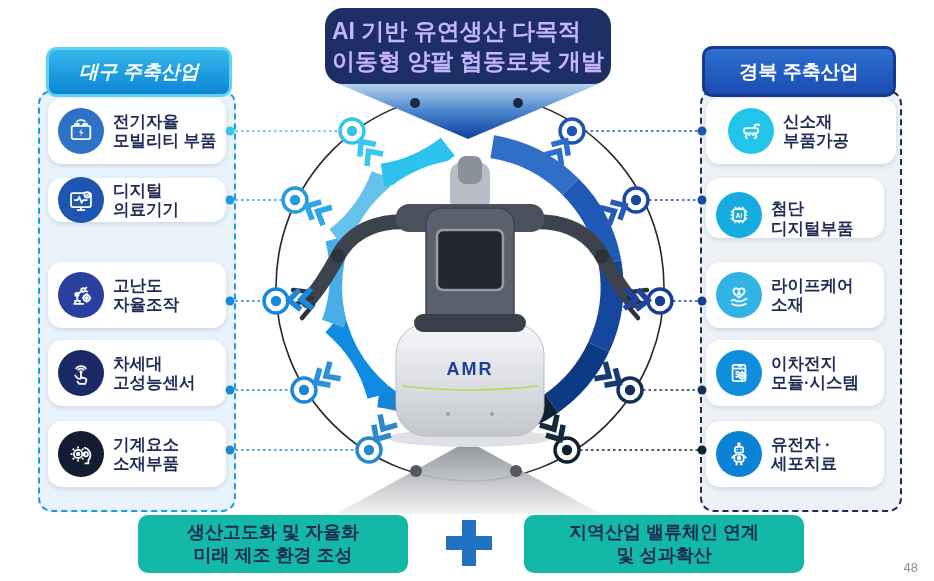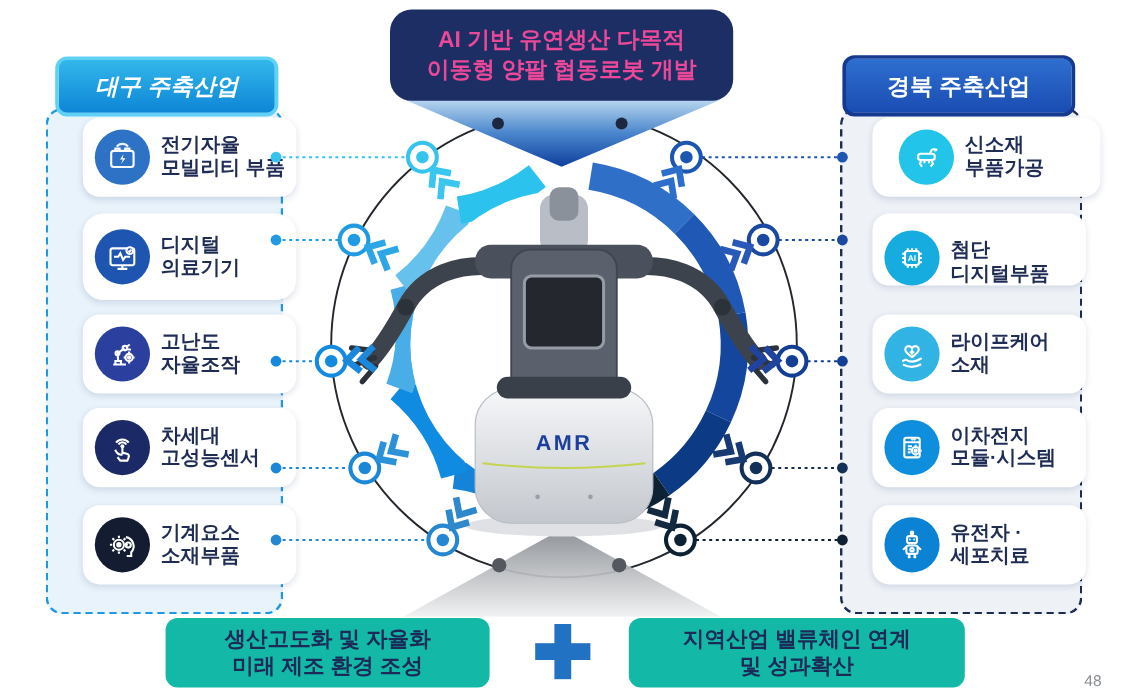--- a/index.html
+++ b/index.html
@@ -1,35 +1,35 @@
 <!DOCTYPE html>
 <html><head>
 <meta charset="utf-8">
 <style>
   html,body{margin:0;padding:0;background:#fff;}
   #stage{position:relative;width:934px;height:581px;background:#ffffff;overflow:hidden;
          font-family:"Liberation Sans","DejaVu Sans",sans-serif;}
   .pre{white-space:pre-line;}
   
   #banner{position:absolute;left:325px;top:8px;width:286px;height:76px;background:#1c2e63;
-          border-radius:18px;color:#ec4899;font-size:19px;font-weight:bold;text-align:center;
+          border-radius:18px;color:#c4b5fd;font-size:23px;font-weight:bold;text-align:left;
           display:flex;align-items:center;justify-content:center;line-height:1.32;z-index:6;}
   
   .panel{position:absolute;top:90px;height:418px;border-radius:14px;z-index:2;}
   #panel-left{left:38px;width:194px;background:#e9f3fb;border:2px dashed #1e9ade;}
   #panel-right{left:700px;width:198px;background:#eef1f6;border:2px dashed #1c2d50;}
   .panel-header{position:absolute;color:#fff;font-size:19px;font-weight:bold;display:flex;
                 align-items:center;justify-content:center;border-radius:10px;z-index:4;}
   #header-left{left:46px;top:47px;width:180px;height:44px;
                background:linear-gradient(180deg,#33b7ea,#0d85d6);border:3px solid #5fd1f5;font-style:italic;}
   #header-right{left:702px;top:46px;width:188px;height:45px;
                 background:linear-gradient(180deg,#2e6fd0,#1a4cb2);border:3px solid #15398f;}
   
   .card{position:absolute;width:178px;background:#fff;border-radius:14px;z-index:3;
-        box-shadow:0 2px 5px rgba(30,60,110,.14);display:flex;align-items:center;margin-left:21px;}
+        box-shadow:0 2px 5px rgba(30,60,110,.14);display:flex;align-items:center;}
   .card.left{left:48px;} .card.right{left:706px;}
   .icon-circle{width:46px;height:46px;border-radius:50%;margin:0 9px 0 10px;flex:0 0 46px;
                display:flex;align-items:center;justify-content:center;}
   .card-label{font-size:16.5px;font-weight:bold;color:#1f2c55;line-height:1.18;}
   .c1{background:#2e72c6;} .c2{background:#1d55b0;} .c3{background:#2b3f9e;}
   .c4{background:#1b2a66;} .c5{background:#131c30;}
   .g1{background:#22c4ea;} .g2{background:#17acdf;} .g3{background:#31b4e4;}
   .g4{background:#0f8ede;} .g5{background:#0c82d4;}
   
   .bottom-box{position:absolute;top:515px;height:58px;background:#14b8a6;border-radius:10px;
@@ -191,21 +191,21 @@
       <svg width="28" height="28" viewBox="0 0 24 24" fill="none" stroke="#fff" stroke-width="1.5">
         <path d="M8,4.5 a5,5 0 0 1 8,0" opacity=".9"></path>
           <rect x="4" y="7.5" width="16" height="11.5" rx="1.8"></rect>
         <path d="M7,7.5 v-1.6 h3 v1.6 M14,7.5 v-1.6 h3 v1.6"></path>
         <path d="M12.9,9.8 L10.3,13.6 h2 L11,16.8 L14.2,12.8 h-2.1 Z" fill="#fff" stroke="none"></path>
       </svg>
       </span>
     <span class="card-label pre">전기자율
 모빌리티 부품</span>
   </div>
-  <div class="card left" style="top:178px;height:72px;border-radius:17px;">
+  <div class="card left" style="top:178px;height:44px;">
     <span class="icon-circle c2">
       <svg width="28" height="28" viewBox="0 0 24 24" fill="none" stroke="#fff" stroke-width="1.5">
         <rect x="3.5" y="6" width="17" height="12" rx="1.5"></rect>
         <polyline points="6,12 9,12 10.5,9.5 12.5,14.2 14,12 17.5,12"></polyline>
         <path d="M12,18 v2.3 M8.5,20.6 h7"></path>
           <circle cx="17.3" cy="7.6" r="2.4" fill="#1d55b0"></circle>
         <path d="M16.3,7.6 l.8,.8 1.3,-1.5"></path>
       </svg>
       </span>
     <span class="card-label pre">디지털

